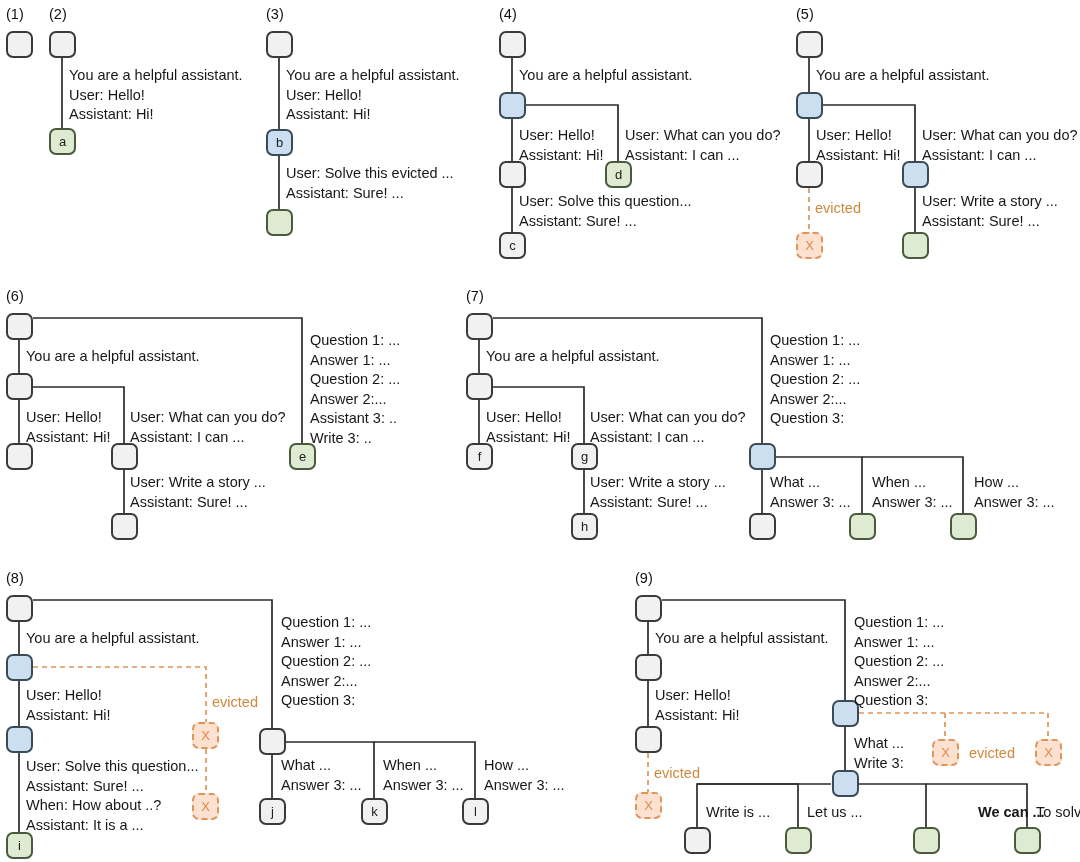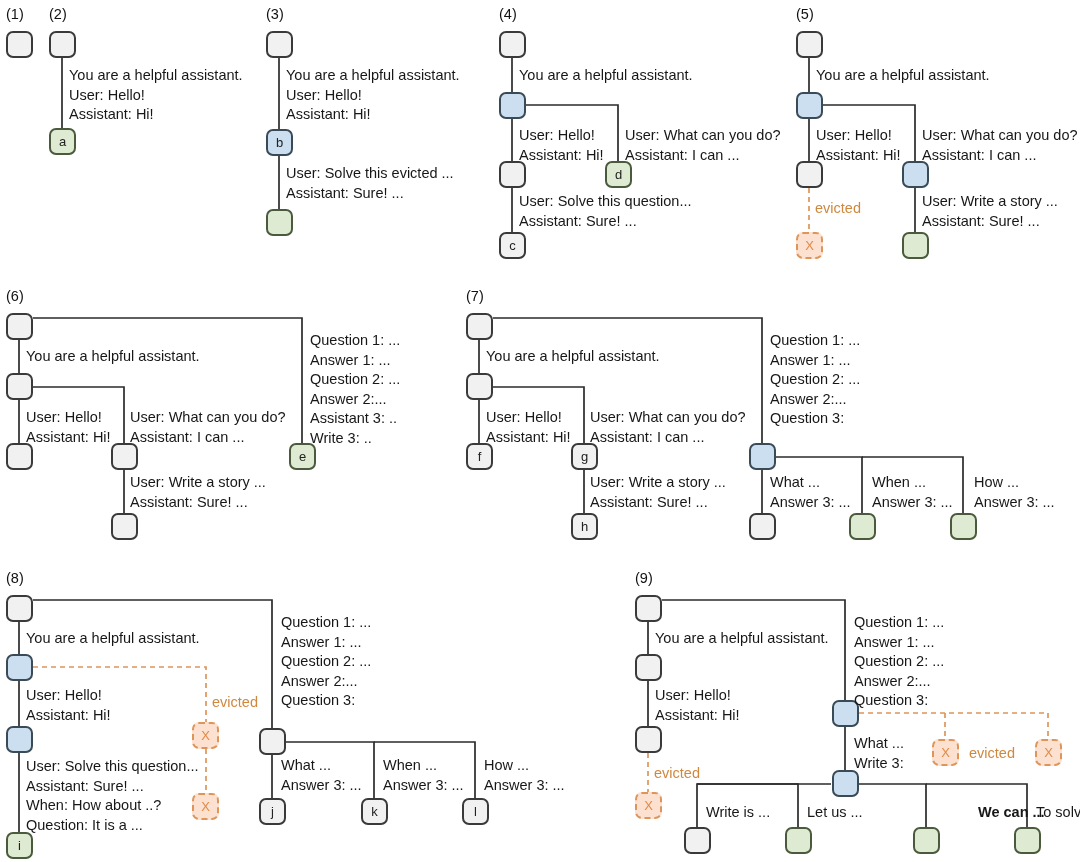--- a/index.html
+++ b/index.html
@@ -260,21 +260,21 @@
     <div>You are a helpful assistant.</div>
   </div>
   <div class="txt" style="left:26px;top:686px;">
     <div>User: Hello!</div>
     <div>Assistant: Hi!</div>
   </div>
   <div class="txt" style="left:26px;top:757px;">
     <div>User: Solve this question...</div>
     <div>Assistant: Sure! ...</div>
     <div>When: How about ..?</div>
-    <div>Question: It is a ...</div>
+    <div>Assistant: It is a ...</div>
   </div>
   <div class="txt" style="left:281px;top:613px;">
     <div>Question 1: ...</div>
     <div>Answer 1: ...</div>
     <div>Question 2: ...</div>
     <div>Answer 2:...</div>
     <div>Question 3:</div>
   </div>
   <div class="txt" style="left:281px;top:756px;">
     <div>What ...</div>

